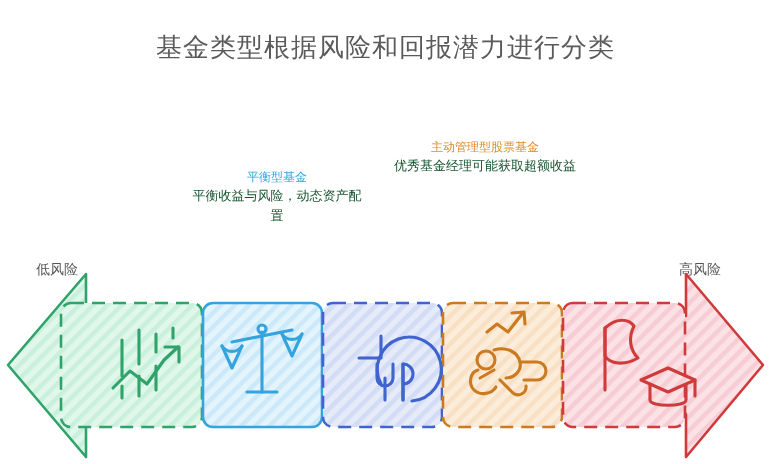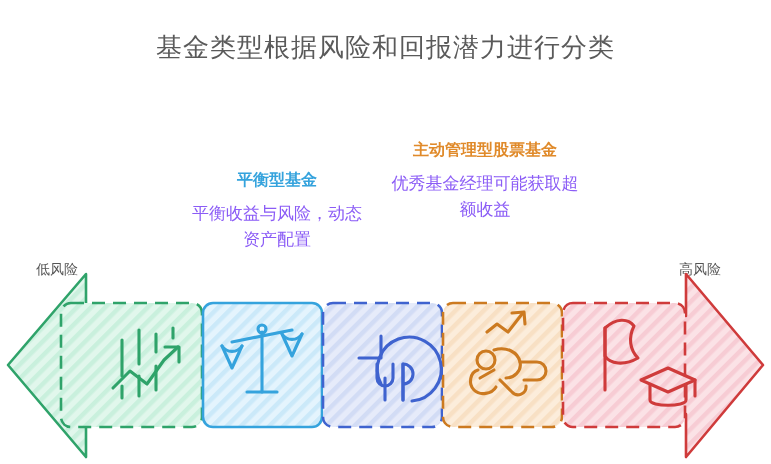--- a/index.html
+++ b/index.html
@@ -18,25 +18,24 @@
     text-align: center;
     font-size: 26px;
     font-weight: normal;
     color: #5a5a5a;
     letter-spacing: 1px;
   }
 
   
   .callout { position: absolute; text-align: center; }
   .callout .c-title {
-    font-size: 16px; font-weight: bold; line-height: 1.3;
+    font-size: 12px; font-weight: normal; line-height: 1.3;
   }
   .callout .c-desc {
-    margin-top: 10px;
-    font-size: 17px; line-height: 1.55; color: #8b5cf6;
+    font-size: 13px; line-height: 1.55; color: #14532d;
   }
 
   .callout-balanced { left: 188px; top: 170px; width: 178px; }
   .callout-active   { left: 390px; top: 140px; width: 190px; }
 
   
   .risk-label {
     position: absolute;
     font-size: 14px; color: #555; top: 233px; margin-top: 28px;
   }

